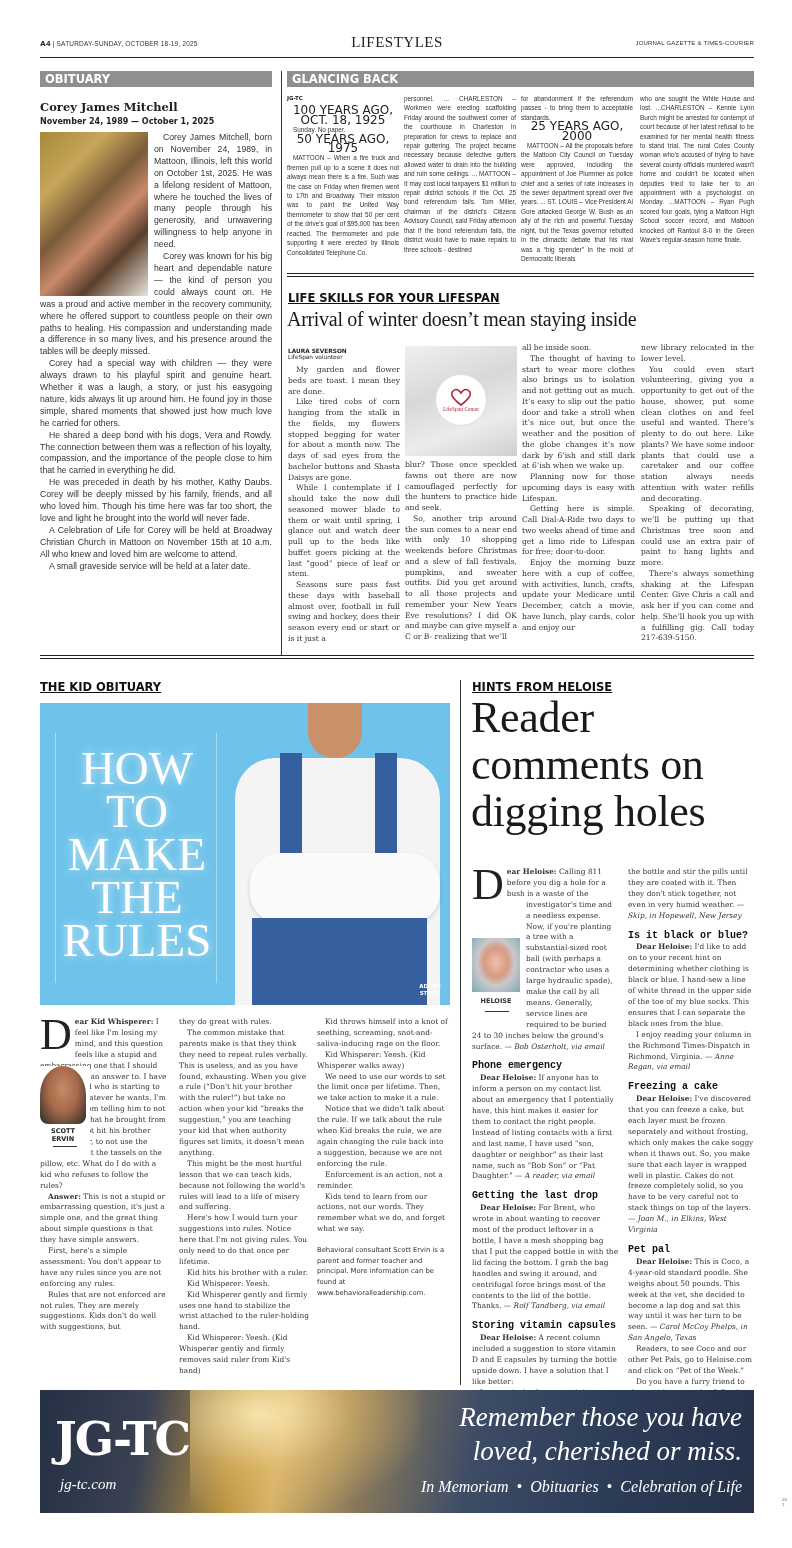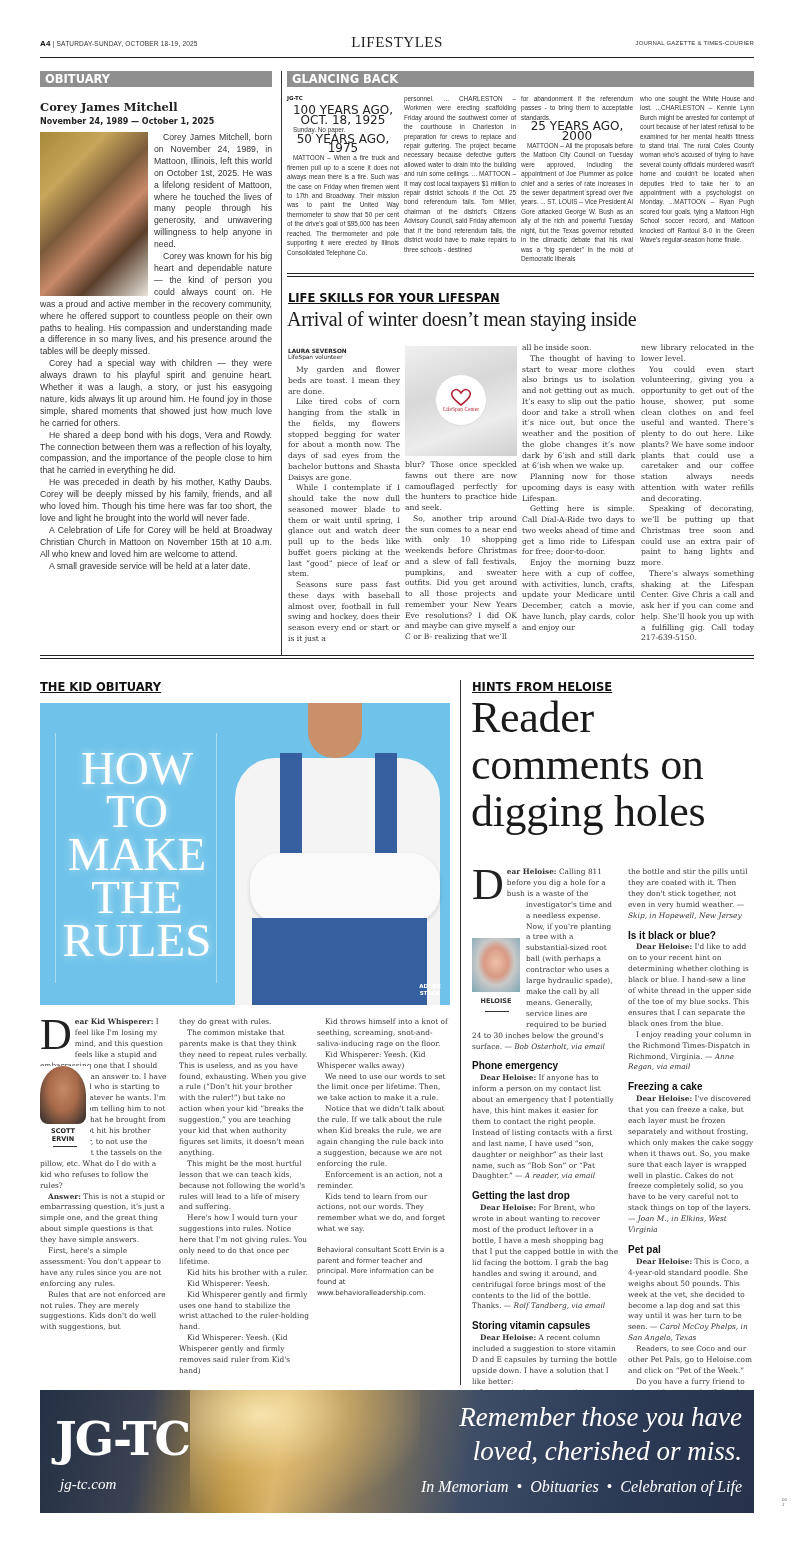--- a/index.html
+++ b/index.html
@@ -43,21 +43,21 @@
   .ls-img { background: linear-gradient(160deg,#f0f0f0,#d8d8d8 40%,#ececec 70%,#cfcfcf); }
   .ls-logo { border-radius: 50%; background: #fff; border: 1px solid #ddd; display: flex; flex-direction: column; align-items: center; justify-content: center; }
 
   
   .kw-img { background: #6fc3ea; overflow: hidden; }
   .kw-title { font-family: "Liberation Serif", serif; color: #fff; font-size: 47px; line-height: 43px; text-align: center; text-shadow: 0 0 8px rgba(255,255,255,0.6); }
   .col-body { font-family: "DejaVu Serif", serif; font-size: 7.4px; line-height: 10.9px; color: #333; }
   .col-body p { text-indent: 8px; }
   .col-body p.noind { text-indent: 0; }
   .dropcap { float: left; font-family: "Liberation Serif", serif; font-size: 44px; line-height: 34px; margin-right: 3px; margin-top: 1px; color: #222; }
-  .subhead { font-family: Liberation Sans, sans-serif; font-weight: bold; font-size: 10px; color: #111; margin-top: 9px; margin-bottom: 1px; }
+  .subhead { font-family: Liberation Mono, monospace; font-weight: bold; font-size: 10px; color: #111; margin-top: 9px; margin-bottom: 1px; }
   .sans-note { font-family: "DejaVu Sans", sans-serif; font-size: 6.8px; line-height: 10.6px; color: #333; }
 
   
   .ad { background: linear-gradient(100deg,#243044 0%,#3a4152 15%,#b8913e 28%,#d7b26a 34%,#8b7a5a 45%,#3e4d66 60%,#2c3b56 80%,#26324a 100%); overflow: hidden; }
   .ad-logo { font-family: "DejaVu Serif", serif; font-weight: bold; color: #fff; font-size: 46px; letter-spacing: -2px; }
   .ad-url { font-family: "Liberation Serif", serif; font-style: italic; color: #fff; font-size: 15px; }
   .ad-tag { font-family: "Liberation Serif", serif; font-style: italic; color: #fff; font-size: 27px; text-align: right; line-height: 34px; }
   .ad-sub { font-family: "Liberation Serif", serif; font-style: italic; color: #fff; font-size: 16px; text-align: left; }
 </style>
 </head>

